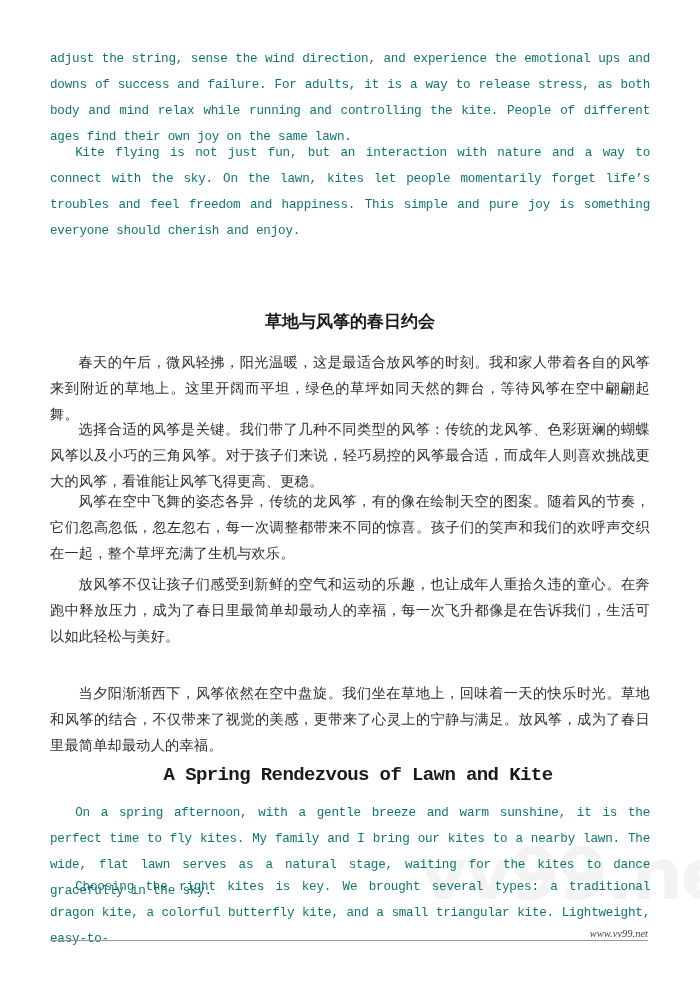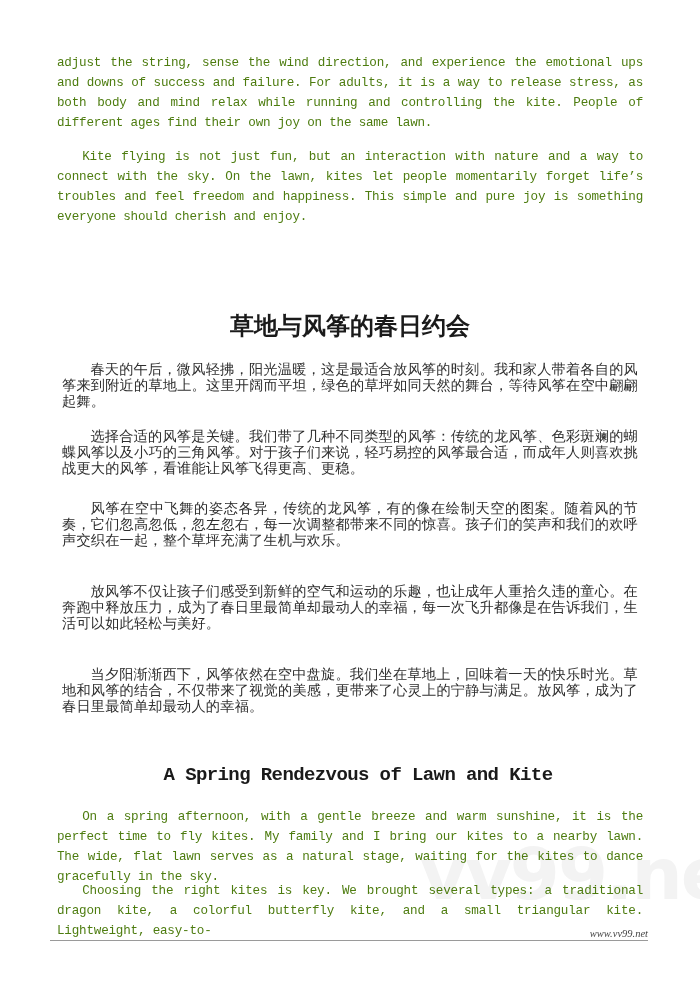--- a/index.html
+++ b/index.html
@@ -16,44 +16,44 @@
   }
   .page {
     position: absolute;
     left: 50px;
     top: 0;
     width: 600px;
   }
   .en-para {
     font-family: "Liberation Mono", "DejaVu Sans Mono", monospace;
     font-size: 12.6px;
-    line-height: 20px;
+    line-height: 26px;
     text-align: justify;
-    margin: 7px;
+    margin: 0;
     letter-spacing: -0.2px;
-    color: #4d7c0f;
+    color: #0f766e;
   }
   .zh-para {
     font-family: Liberation Serif, serif;
     font-size: 14.2px;
-    line-height: 16px;
+    line-height: 26px;
     text-align: justify;
-    margin: 12px;
+    margin: 0;
     color: #2e2e2e;
     letter-spacing: 0.2px;
   }
   .indent { text-indent: 2em; }
   .zh-title {
     position: absolute;
     left: 0;
     width: 600px;
     text-align: center;
     font-family: "DejaVu Sans", sans-serif;
     font-weight: bold;
-    font-size: 24px;
+    font-size: 17px;
     color: #1a1a1a;
     margin: 0;
   }
   .en-title {
     position: absolute;
     left: 0;
     width: 600px;
     text-align: center;
     font-family: "Liberation Mono", "DejaVu Sans Mono", monospace;
     font-size: 19px;
@@ -114,21 +114,21 @@
   </div>
   <div class="block" style="top:416px;">
     <p class="zh-para indent">选择合适的风筝是关键。我们带了几种不同类型的风筝：传统的龙风筝、色彩斑斓的蝴蝶风筝以及小巧的三角风筝。对于孩子们来说，轻巧易控的风筝最合适，而成年人则喜欢挑战更大的风筝，看谁能让风筝飞得更高、更稳。</p>
   </div>
   <div class="block" style="top:488px;">
     <p class="zh-para indent">风筝在空中飞舞的姿态各异，传统的龙风筝，有的像在绘制天空的图案。随着风的节奏，它们忽高忽低，忽左忽右，每一次调整都带来不同的惊喜。孩子们的笑声和我们的欢呼声交织在一起，整个草坪充满了生机与欢乐。</p>
   </div>
   <div class="block" style="top:571px;">
     <p class="zh-para indent">放风筝不仅让孩子们感受到新鲜的空气和运动的乐趣，也让成年人重拾久违的童心。在奔跑中释放压力，成为了春日里最简单却最动人的幸福，每一次飞升都像是在告诉我们，生活可以如此轻松与美好。</p>
   </div>
-  <div class="block" style="top:654px;">
+  <div class="block" style="top:680px;">
     <p class="zh-para indent">当夕阳渐渐西下，风筝依然在空中盘旋。我们坐在草地上，回味着一天的快乐时光。草地和风筝的结合，不仅带来了视觉的美感，更带来了心灵上的宁静与满足。放风筝，成为了春日里最简单却最动人的幸福。</p>
   </div>
 
   <h2 class="en-title" style="top:756px;">A Spring Rendezvous of Lawn and Kite</h2>
 
   <div class="block" style="top:800px;">
     <p class="en-para indent">On a spring afternoon, with a gentle breeze and warm sunshine, it is the perfect time to fly kites. My family and I bring our kites to a nearby lawn. The wide, flat lawn serves as a natural stage, waiting for the kites to dance gracefully in the sky.</p>
   </div>
   <div class="block" style="top:874px;">
     <p class="en-para indent">Choosing the right kites is key. We brought several types: a traditional dragon kite, a colorful butterfly kite, and a small triangular kite. Lightweight, easy-to-</p>

